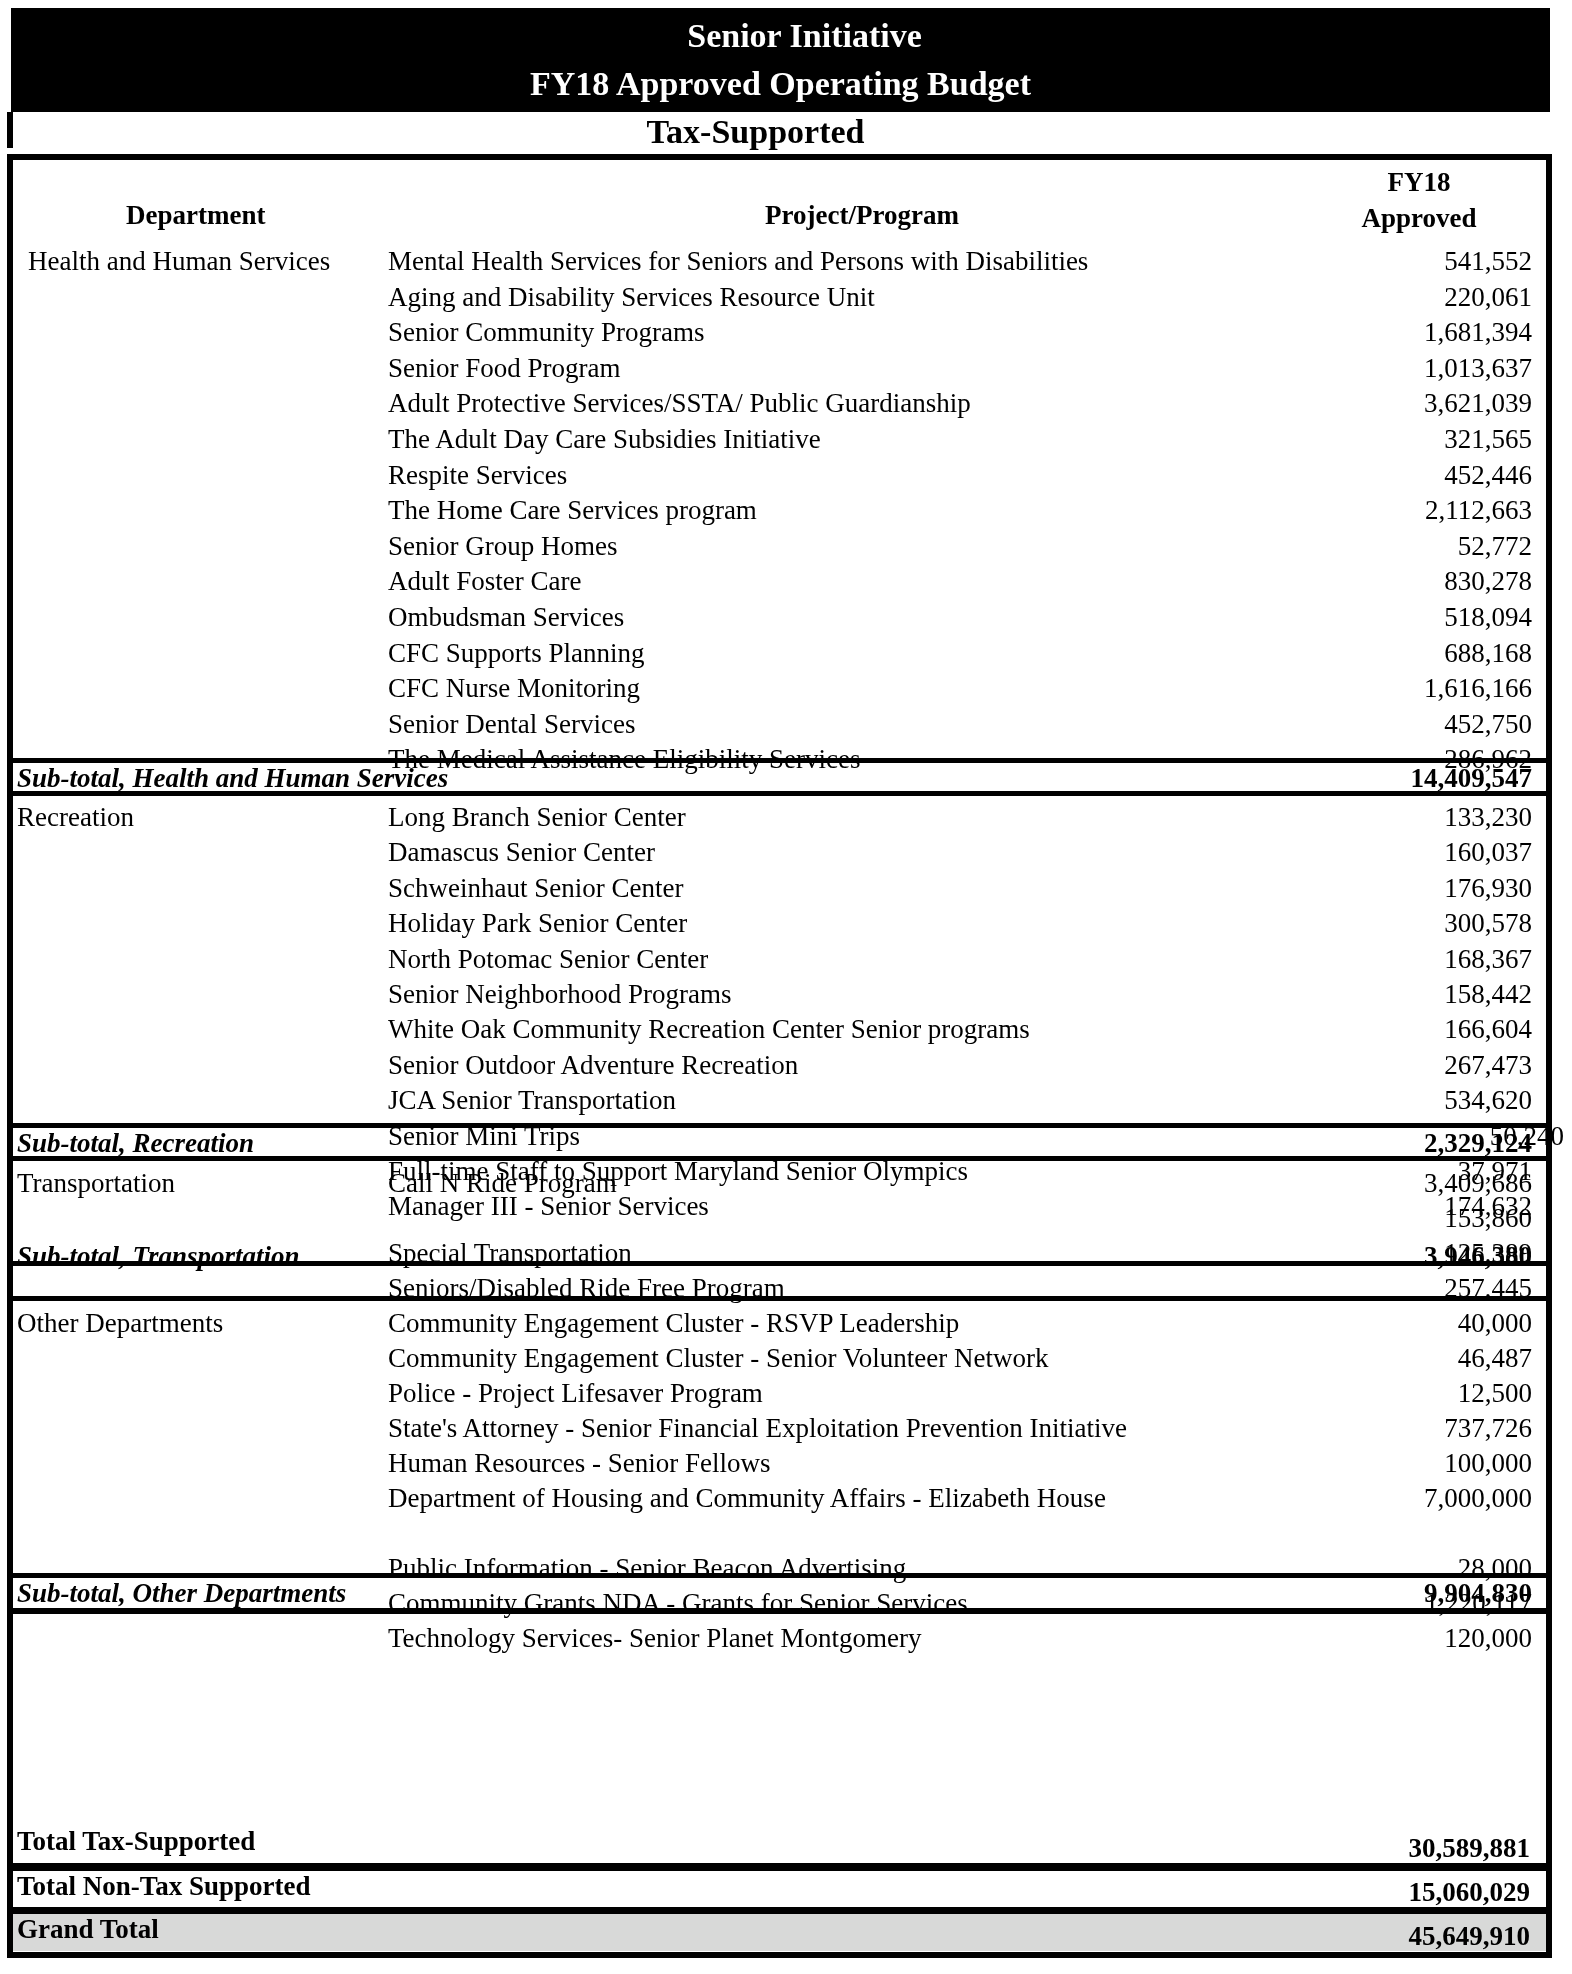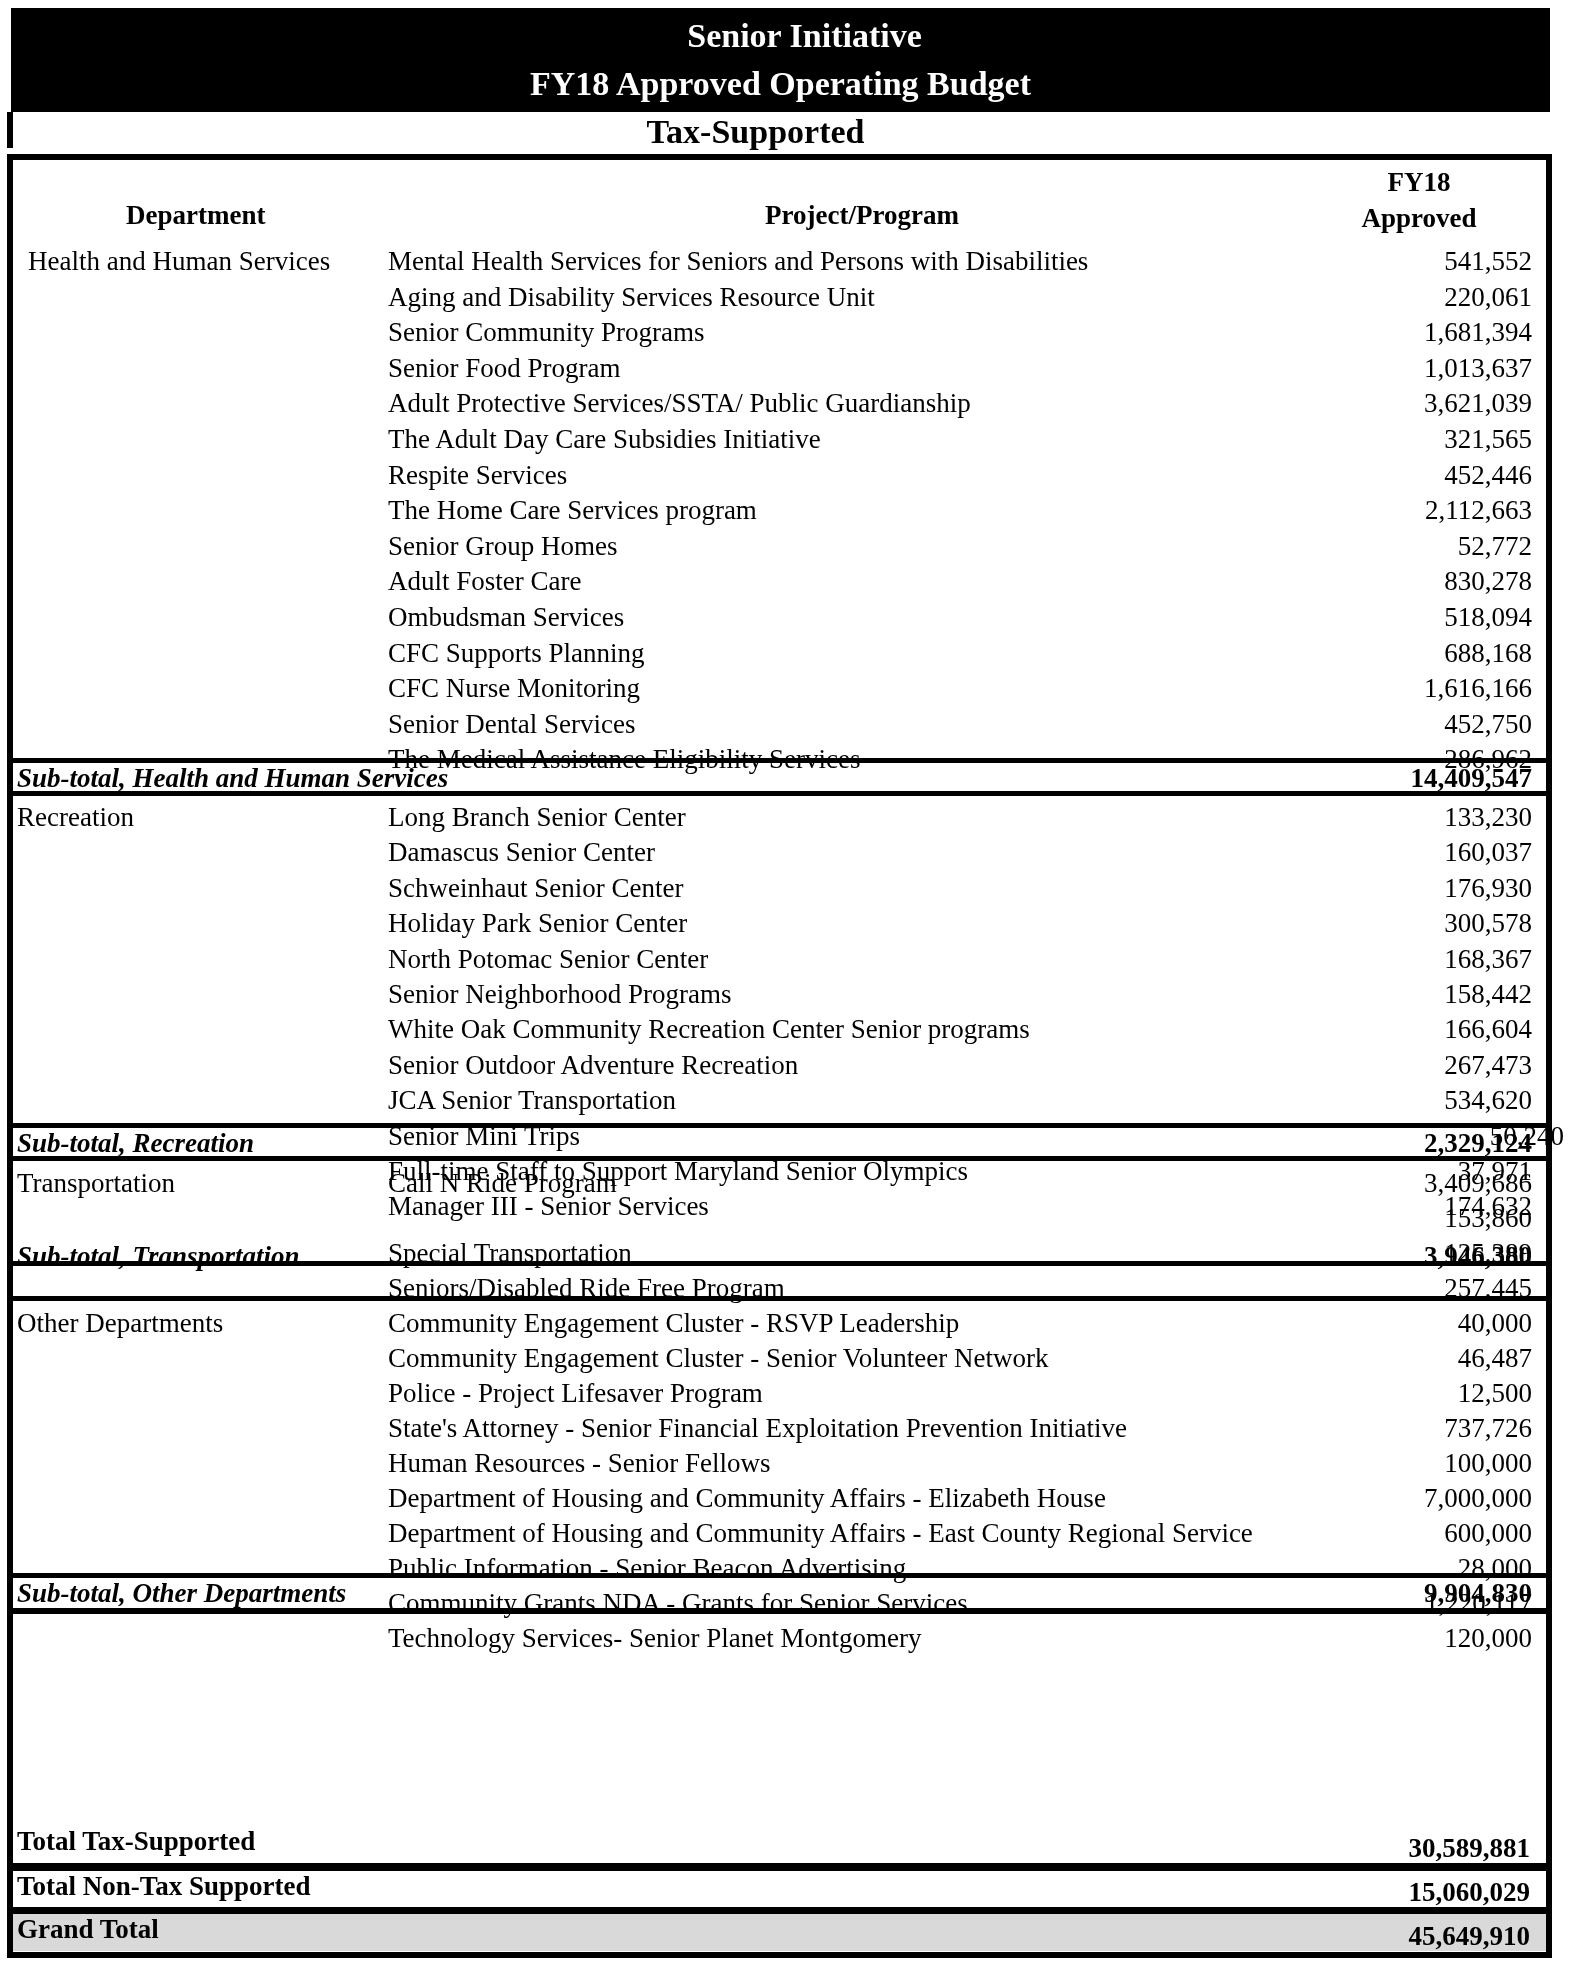--- a/index.html
+++ b/index.html
@@ -216,24 +216,20 @@
       <span class="amt">737,726</span>
     </div>
     <div class="row" style="top: 1286px;">
       <span class="prog">Human Resources - Senior Fellows</span>
       <span class="amt">100,000</span>
     </div>
     <div class="row" style="top: 1321px;">
       <span class="prog">Department of Housing and Community Affairs - Elizabeth House</span>
       <span class="amt">7,000,000</span>
     </div>
-    <div class="row" style="top: 1356px;">
-      <span class="prog">Department of Housing and Community Affairs - East County Regional Service</span>
-      <span class="amt">600,000</span>
-    </div>
     <div class="row" style="top: 1391px;">
       <span class="prog">Public Information - Senior Beacon Advertising</span>
       <span class="amt">28,000</span>
     </div>
     <div class="row" style="top: 1426px;">
       <span class="prog">Community Grants NDA - Grants for Senior Services</span>
       <span class="amt">1,220,117</span>
     </div>
     <div class="row" style="top: 1461px;">
       <span class="prog">Technology Services- Senior Planet Montgomery</span>

